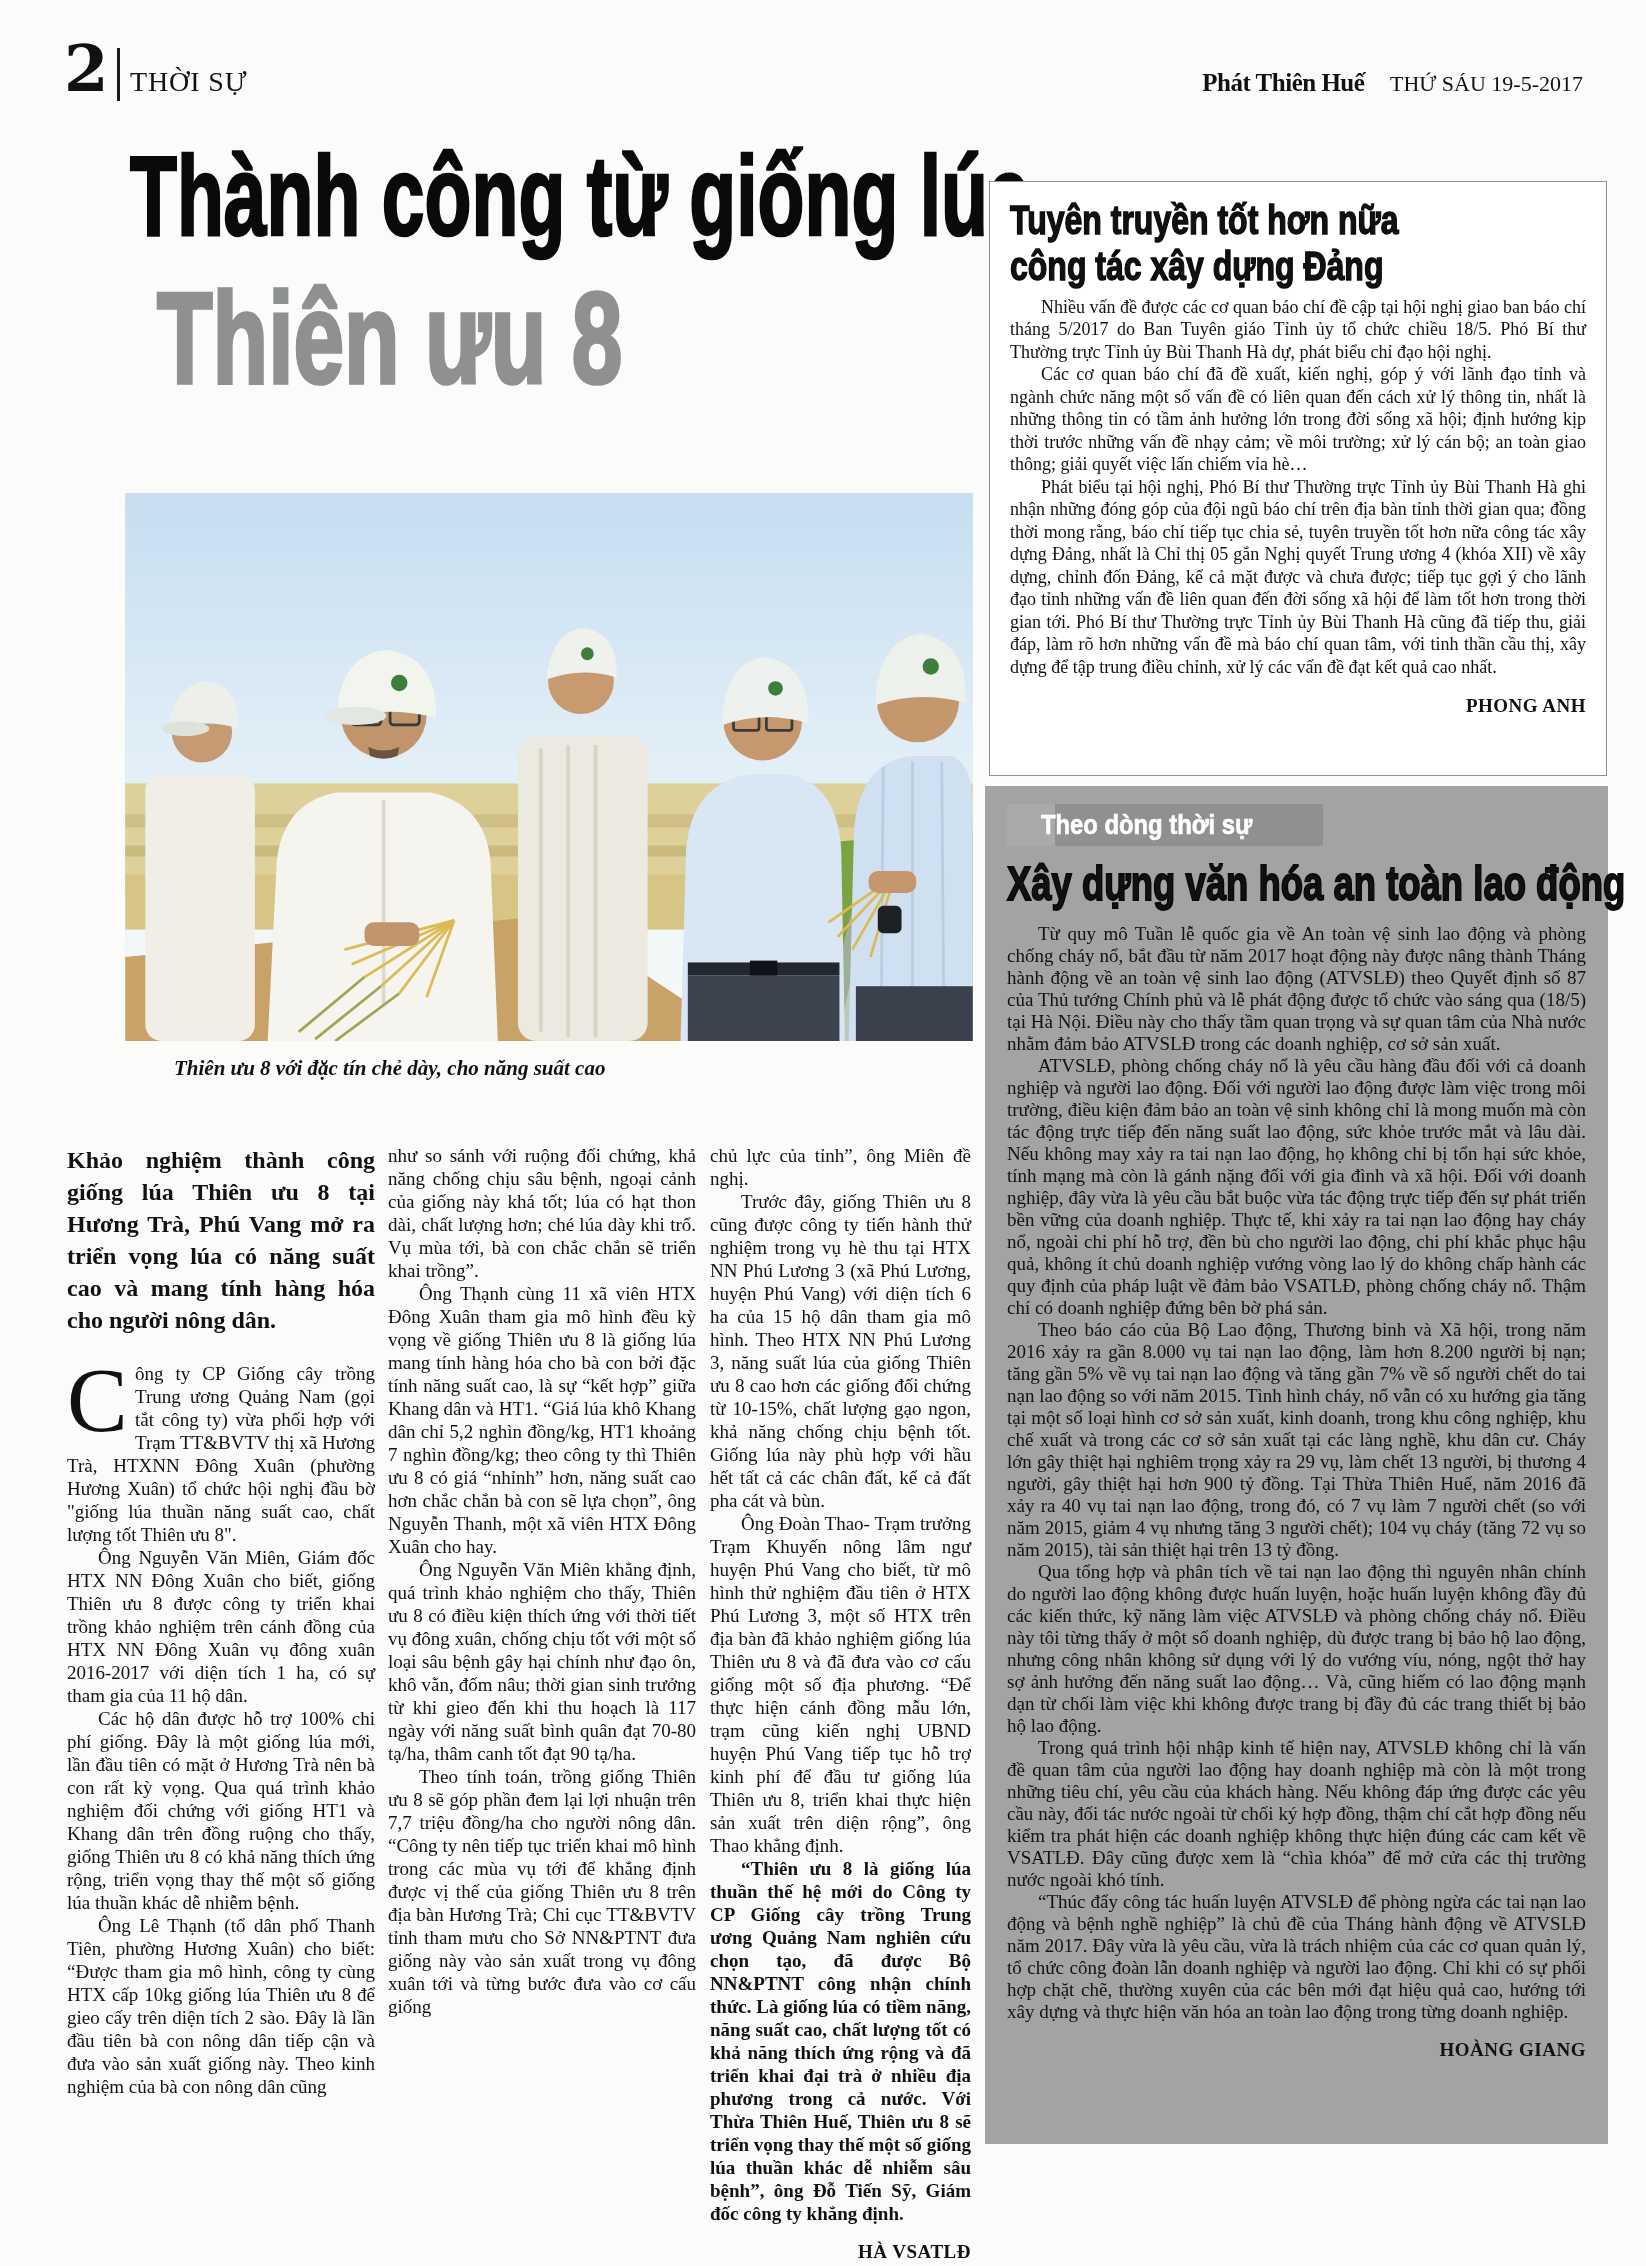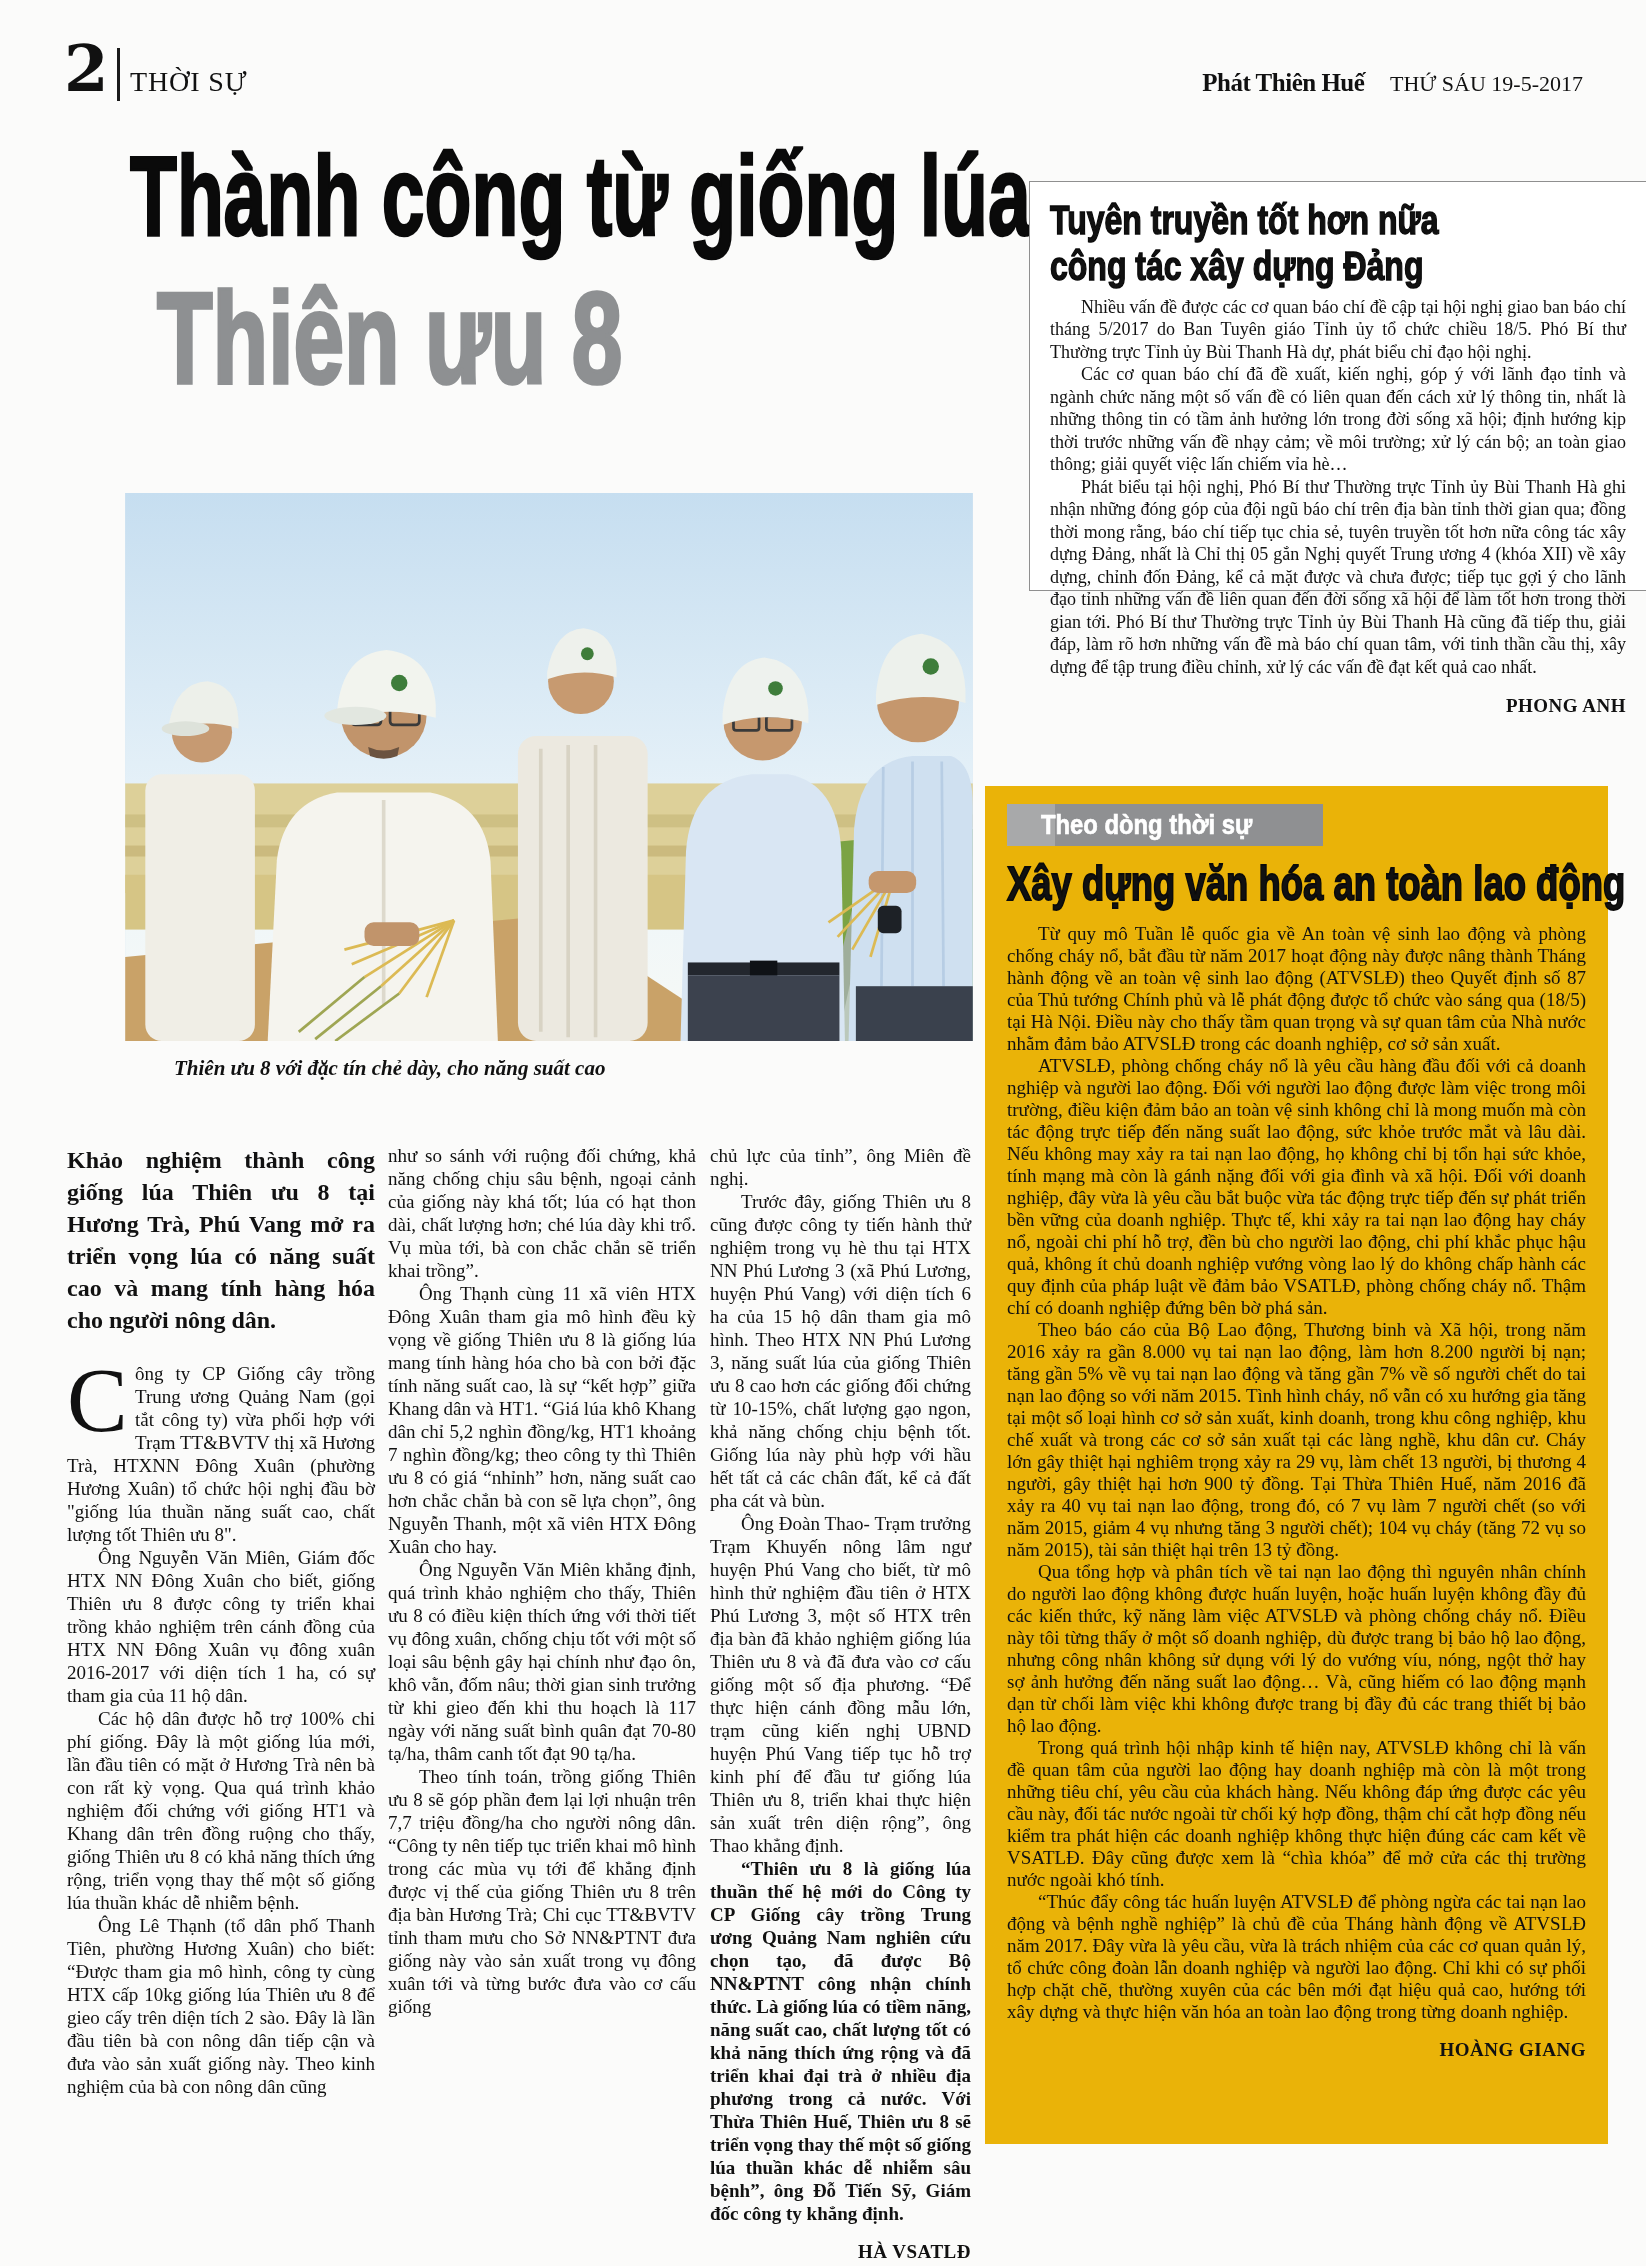--- a/index.html
+++ b/index.html
@@ -26,25 +26,25 @@
   .col1{left:67px;width:308px;}
   .col2{left:388px;width:308px;}
   .col3{left:710px;width:261px;}
   .lead{font-weight:bold;font-size:24px;line-height:32px;margin:0 0 25.6px 0;text-align:justify;}
   .bodyp{font-size:19px;line-height:23px;margin:0;text-indent:31px;text-align:justify;}
   .nostart{text-indent:0;}
   .dropcap{float:left;font-size:91px;line-height:71px;padding:3.7px 7.3px 0 0;font-family:"Liberation Serif",serif;}
   .boldp{font-weight:bold;}
   .byline{font-size:19px;font-weight:bold;text-align:right;margin-top:16.4px;letter-spacing:0.5px;}
   
-  .side1{left:989px;top:181px;width:618px;height:410px;border:0.9px solid #8f8f8f;background:#fff;
-         padding:14.6px 20px;box-sizing:border-box;margin-left:40px;}
+  .side1{left:989px;top:181px;width:618px;height:595px;border:0.9px solid #8f8f8f;background:#fff;
+         padding:14.6px 20px;box-sizing:border-box;}
   .side1 .hl .cond{font-size:40px;line-height:46px;transform:scaleX(.80);-webkit-text-stroke:1.4px #0a0a0a;}
   .railp{font-size:18px;line-height:22.5px;margin:0;text-indent:31px;text-align:justify;}
-  .side2{left:985px;top:786px;width:623px;height:1358px;background:#eab308;
+  .side2{left:985px;top:786px;width:623px;height:1358px;background:#a3a3a3;
          padding:18.3px 22px;box-sizing:border-box;}
   .kicker{width:316px;height:42px;background:linear-gradient(90deg,#a8a9aa 0 48px,#8f9092 48px);
           color:#fff;display:flex;align-items:center;justify-content:center;}
   .kicker .cond{font-size:28px;transform:scaleX(.85);-webkit-text-stroke:0.7px #fff;}
   .side2 .hl{margin-top:11px;text-decoration:underline;}
   .side2 .hl .cond{font-size:48px;line-height:53px;transform:scaleX(.76);-webkit-text-stroke:1.8px #0a0a0a;}
   .side2 .railp{font-size:19px;line-height:22px;}
   .s2body{margin-top:12.8px;}
 </style>
 </head>

